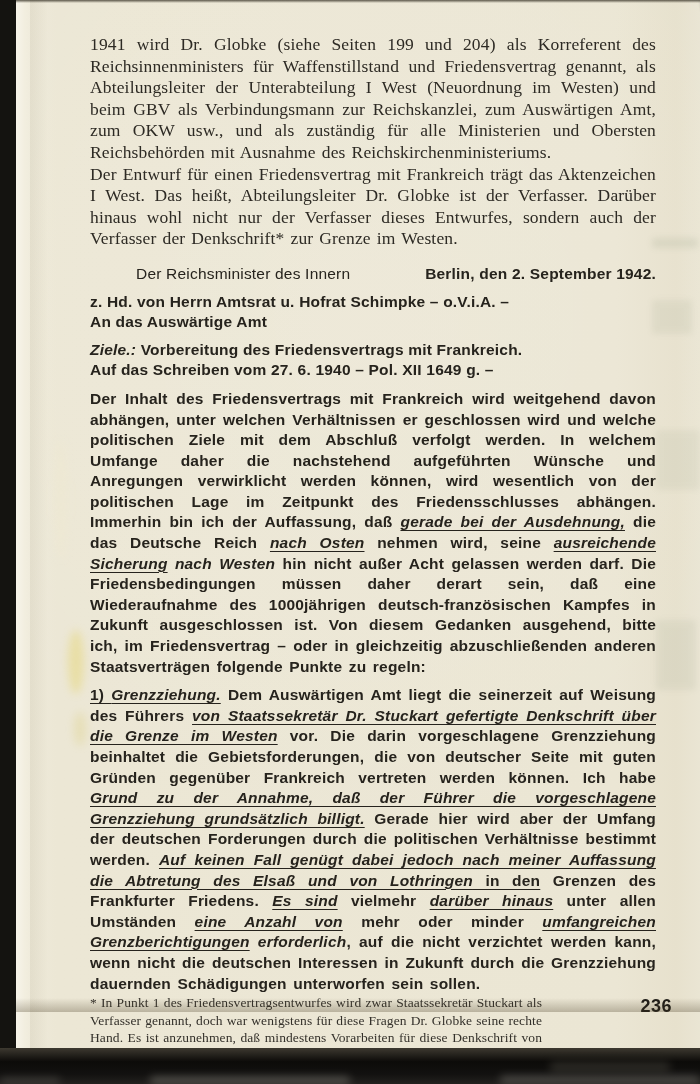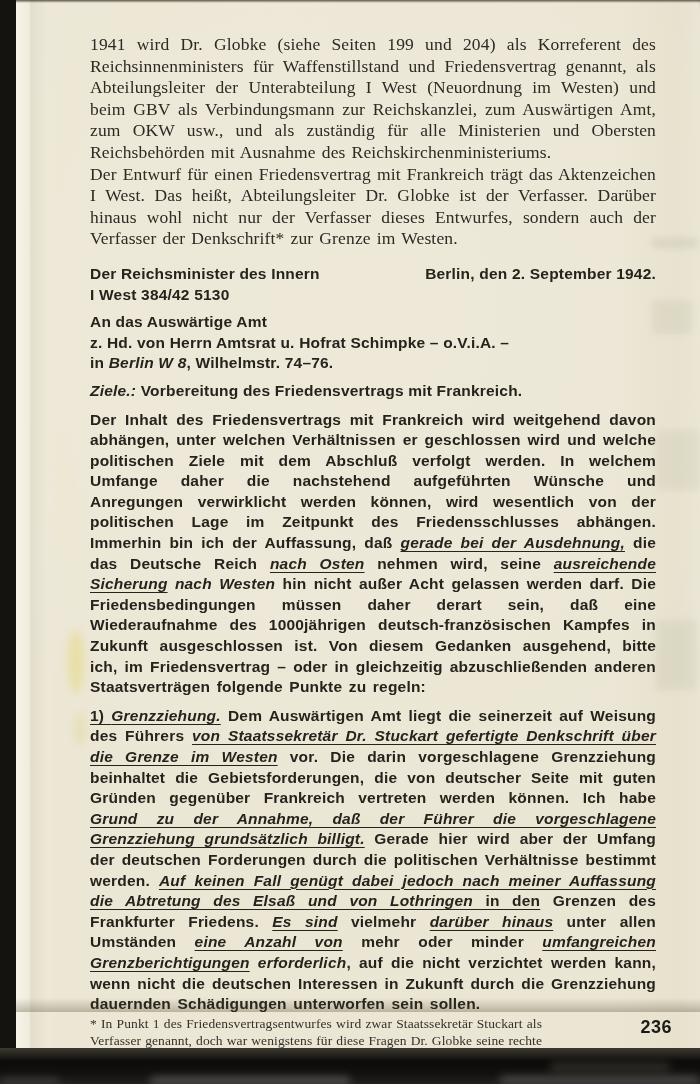--- a/index.html
+++ b/index.html
@@ -46,21 +46,21 @@
   .s1{left:52px;top:630px;width:16px;height:64px;background:#e3cf4e;opacity:.35;}
   .s2{left:58px;top:712px;width:12px;height:34px;background:#d8c96a;opacity:.28;}
   .s3{left:40px;top:440px;width:10px;height:120px;background:#efe9d0;opacity:.5;}
 
   
   .content{position:absolute;left:74px;top:34px;width:566px;height:980px;
     display:flex;flex-direction:column;}
   .serif-para{margin:0;font-family:"Liberation Serif",serif;font-size:17.5px;line-height:21.6px;
     color:#2d2a24;text-align:justify;letter-spacing:.15px;word-spacing:1.5px;hyphens:auto;}
   .sans{font-family:"Liberation Sans",sans-serif;color:#26231d;font-size:15.5px;line-height:20.6px;letter-spacing:.2px;font-weight:bold;}
-  .bold{font-weight:bold;}
+  .bold{font-weight:normal;margin-left:46px;}
   .letterhead{display:flex;justify-content:space-between;align-items:baseline;margin-top:14px;}
   .addr-block{margin-top:7px;}
   .subject-block{margin-top:7px;}
   .body-para{margin:8px 0 0 0;text-align:justify;word-spacing:2px;hyphens:auto;}
   .i{font-style:italic;}
   .u{text-decoration:underline;text-underline-offset:2.5px;text-decoration-thickness:1.3px;}
   .iu{font-style:italic;text-decoration:underline;text-underline-offset:2.5px;text-decoration-thickness:1.3px;}
 
   .footnote-row{margin-top:auto;display:flex;align-items:flex-start;}
   .footnote{margin:0;font-family:"Liberation Serif",serif;font-size:13.5px;line-height:17.6px;
@@ -89,30 +89,29 @@
     <div class="ghost g4"></div>
 
     <div class="content">
       <p class="serif-para">1941 wird Dr. Globke (siehe Seiten 199 und 204) als Korreferent des Reichsinnenministers für Waffenstillstand und Friedensvertrag genannt, als Abteilungsleiter der Unterabteilung I West (Neuordnung im Westen) und beim GBV als Verbindungsmann zur Reichskanzlei, zum Auswärtigen Amt, zum OKW usw., und als zuständig für alle Ministerien und Obersten Reichsbehörden mit Ausnahme des Reichskirchenministeriums.</p>
       <p class="serif-para">Der Entwurf für einen Friedensvertrag mit Frankreich trägt das Aktenzeichen I West. Das heißt, Abteilungsleiter Dr. Globke ist der Verfasser. Darüber hinaus wohl nicht nur der Verfasser dieses Entwurfes, sondern auch der Verfasser der Denkschrift* zur Grenze im Westen.</p>
 
       <div class="letterhead">
         <span class="sans bold">Der Reichsminister des Innern</span>
         <span class="sans">Berlin, den 2. September 1942.</span>
       </div>
-      <div class="sans bold">I West 384/42 5130</div>
 
       <div class="addr-block">
+        <div class="sans">z. Hd. von Herrn Amtsrat u. Hofrat Schimpke – o.V.i.A. –</div>
         <div class="sans">An das Auswärtige Amt</div>
-        <div class="sans">z. Hd. von Herrn Amtsrat u. Hofrat Schimpke – o.V.i.A. –</div>
-        <div class="sans"><span>in </span><span class="i">Berlin W 8</span><span>, Wilhelmstr. 74–76.</span></div>
       </div>
 
       <div class="subject-block">
         <div class="sans"><span class="i">Ziele.:</span><span> Vorbereitung des Friedensvertrags mit Frankreich.</span></div>
+        <div class="sans">Auf das Schreiben vom 27. 6. 1940 – Pol. XII 1649 g. –</div>
       </div>
 
       <p class="sans body-para"><span>Der Inhalt des Friedensvertrags mit Frankreich wird weitgehend davon abhängen, unter welchen Verhältnissen er geschlossen wird und welche politischen Ziele mit dem Abschluß verfolgt werden. In welchem Umfange daher die nachstehend aufgeführten Wünsche und Anregungen verwirklicht werden können, wird wesentlich von der politischen Lage im Zeitpunkt des Friedensschlusses abhängen. Immerhin bin ich der Auffassung, daß </span><span class="iu">gerade bei der Ausdehnung,</span><span> die das Deutsche Reich </span><span class="iu">nach Osten</span><span> nehmen wird, seine </span><span class="iu">ausreichende Sicherung</span><span class="i"> nach Westen</span><span> hin nicht außer Acht gelassen werden darf. Die Friedensbedingungen müssen daher derart sein, daß eine Wiederaufnahme des 1000jährigen deutsch-französischen Kampfes in Zukunft ausgeschlossen ist. Von diesem Gedanken ausgehend, bitte ich, im Friedensvertrag – oder in gleichzeitig abzuschließenden anderen Staatsverträgen folgende Punkte zu regeln:</span></p>
       <p class="sans body-para"><span class="u">1) </span><span class="iu">Grenzziehung.</span><span> Dem Auswärtigen Amt liegt die seinerzeit auf Weisung des Führers </span><span class="iu">von Staatssekretär Dr. Stuckart gefertigte Denkschrift über die Grenze im Westen</span><span> vor. Die darin vorgeschlagene Grenzziehung beinhaltet die Gebietsforderungen, die von deutscher Seite mit guten Gründen gegenüber Frankreich vertreten werden können. Ich habe </span><span class="iu">Grund zu der Annahme, daß der Führer die vorgeschlagene Grenzziehung grundsätzlich billigt.</span><span> Gerade hier wird aber der Umfang der deutschen Forderungen durch die politischen Verhältnisse bestimmt werden. </span><span class="iu">Auf keinen Fall genügt dabei jedoch nach meiner Auffassung die Abtretung des Elsaß und von Lothringen</span><span class="u"> in den</span><span> Grenzen des Frankfurter Friedens. </span><span class="iu">Es sind</span><span> vielmehr </span><span class="iu">darüber hinaus</span><span> unter allen Umständen </span><span class="iu">eine Anzahl von</span><span> mehr oder minder </span><span class="iu">umfangreichen Grenzberichtigungen</span><span> </span><span class="i">erforderlich</span><span>, auf die nicht verzichtet werden kann, wenn nicht die deutschen Interessen in Zukunft durch die Grenzziehung dauernden Schädigungen unterworfen sein sollen.</span></p>
 
       <div class="footnote-row">
         <p class="footnote">* In Punkt 1 des Friedensvertragsentwurfes wird zwar Staatssekretär Stuckart als Verfasser genannt, doch war wenigstens für diese Fragen Dr. Globke seine rechte Hand. Es ist anzunehmen, daß mindestens Vorarbeiten für diese Denkschrift von Dr. Globke gefertigt wurden.</p>
         <div class="page-number">236</div>
       </div>
     </div>

